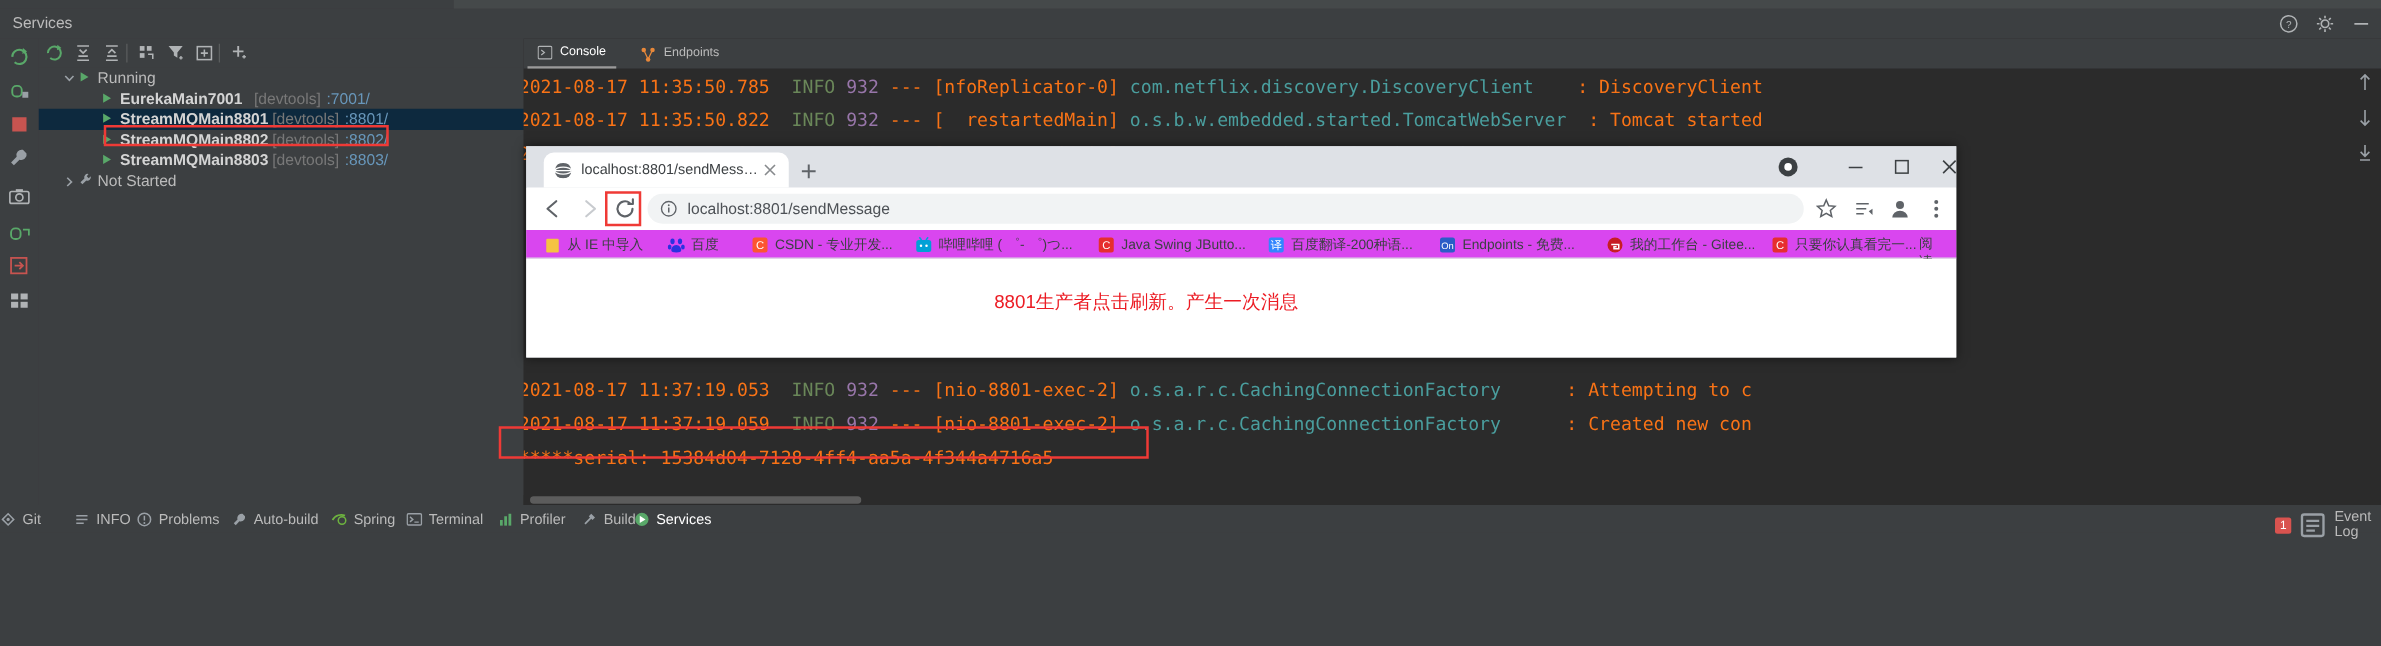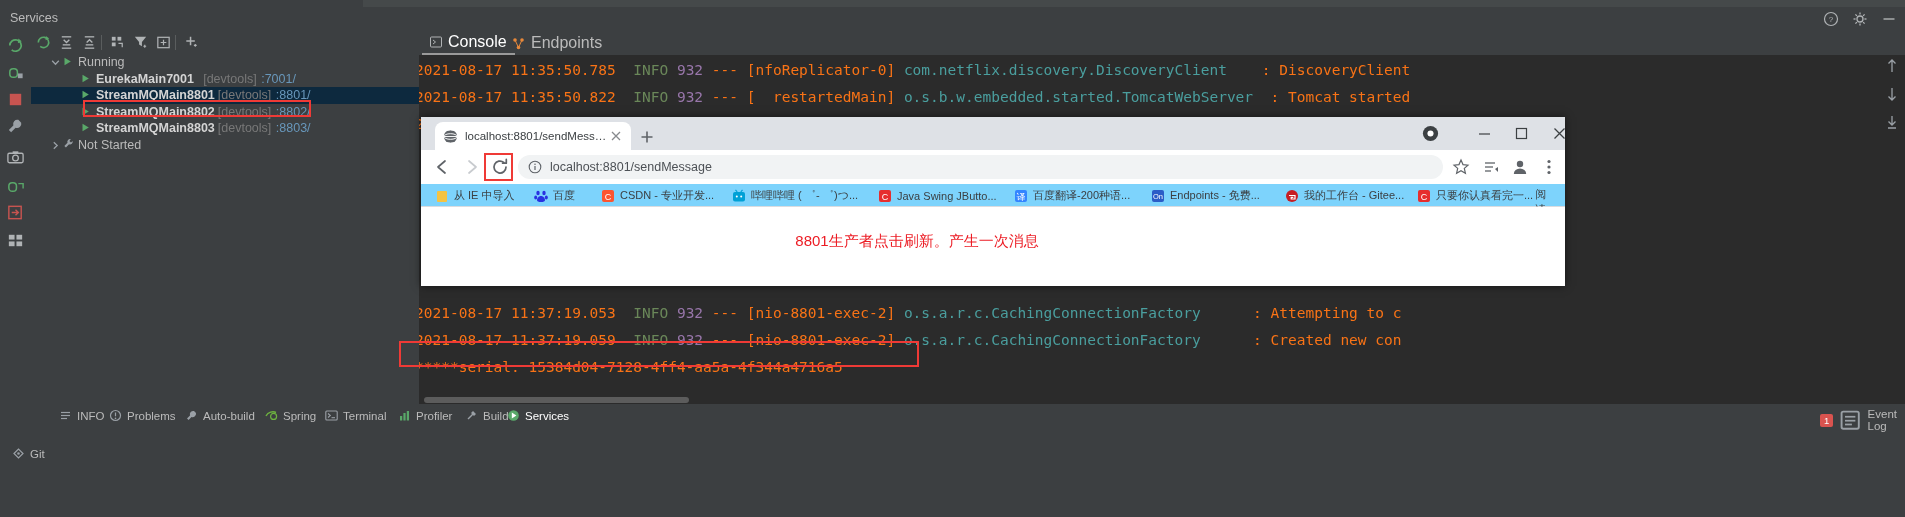--- a/index.html
+++ b/index.html
@@ -35,21 +35,21 @@
   .twist{ position:absolute; width:9px; height:9px; top:4px; }
   .tlabel{ position:absolute; }
   .bold{ font-weight:bold; color:#d4d4d4; }
   .dim{ color:#787878; }
   .link{ color:#6897bb; text-decoration:none; }
   .link.u{ text-decoration:underline; }
 
   
   .console-wrap{ position:absolute; left:419px; top:31px; width:1486px; height:373px; background:#2b2b2b; }
   .tabs{ position:absolute; left:0; top:0; width:1486px; height:24px; background:#3c3f41; }
-  .tab{ position:absolute; top:0; height:24px; line-height:24px; font-size:16px;
+  .tab{ position:absolute; top:0; height:24px; line-height:24px; font-size:10px;
     color:#bbbbbb; padding:0 8px; cursor:pointer; display:flex; align-items:center; gap:6px; }
   .tab.active{ color:#ffffff; border-bottom:2px solid #9a9a9a; }
   .logs{ position:absolute; left:0; top:24px; width:1486px; height:349px; background:#2b2b2b;
     font-family:"DejaVu Sans Mono", monospace; font-size:14.5px; overflow:hidden; }
   .lline{ position:absolute; left:-4px; white-space:pre; height:27px; line-height:27px; }
   .c-gray{ color:#f97316; }
   .c-green{ color:#6a8759; }
   .c-purple{ color:#9876aa; }
   .c-teal{ color:#4a9e9e; }
 
@@ -80,21 +80,21 @@
   .b-rec{ position:absolute; left:1000px; top:7px; width:19px; height:19px; cursor:pointer; }
 
   .b-toolbar{ position:absolute; left:0; top:33px; width:1144px; height:34px; background:#ffffff; }
   .b-nav{ position:absolute; top:7px; width:20px; height:20px; cursor:pointer; }
   .b-omnibox{ position:absolute; left:97px; top:5px; width:925px; height:24px;
     background:#f1f3f4; border-radius:13px; display:flex; align-items:center; padding:0 10px; cursor:text; }
   .b-omnibox .info{ width:14px; height:14px; margin-right:8px; flex:0 0 auto; }
   .b-omnibox .url{ font-size:12.5px; color:#4d5156; white-space:nowrap; }
   .b-tb-right{ position:absolute; top:7px; width:20px; height:20px; cursor:pointer; }
 
-  .b-bookmarks{ position:absolute; left:0; top:67px; width:1144px; height:23px; background:#7dd3fc;
+  .b-bookmarks{ position:absolute; left:0; top:67px; width:1144px; height:23px; background:#d946ef;
     border-bottom:1px solid #dadce0; }
   .bm{ position:absolute; top:3px; height:17px; display:flex; align-items:center; gap:5px;
     font-size:11px; color:#3c4043; white-space:nowrap; cursor:pointer; }
   .bm .bi{ width:14px; height:14px; flex:0 0 auto; }
   .bm-right{ position:absolute; right:9px; top:3px; display:flex; align-items:center; gap:5px;
     font-size:11px; color:#3c4043; cursor:pointer; }
 
   .b-page{ position:absolute; left:0; top:90px; width:1144px; height:79px; background:#ffffff; }
   .page-msg{ position:absolute; left:0; top:25px; width:992px; text-align:center;
     font-size:15px; color:#ec1c24; }
@@ -485,21 +485,21 @@
     </div>
 
   <div class="b-page">
     <div class="page-msg">8801生产者点击刷新。产生一次消息</div>
   </div>
 </div>
 
 <div class="statusbar">
   <div class="editor-bg"></div>
   <div class="sb-row" id="statusbar-container">
-      <div class="sbi" style="left: 12px; margin-top: 38px;">
+      <div class="sbi" style="left: 0;">
         <svg class="sbic" viewBox="0 0 13 13">
           <path d="M2 6.5 L6.5 2 L11 6.5 L6.5 11 Z" fill="none" stroke="#9aa0a6" stroke-width="1.2"></path>
           <circle cx="6.5" cy="6.5" r="1.3" fill="#9aa0a6"></circle>
         </svg>
         <span>Git</span>
       </div>
       <div class="sbi" style="left: 59px;">
         <svg class="sbic" viewBox="0 0 13 13">
           <g stroke="#9aa0a6" stroke-width="1.2">
             <line x1="2" y1="3.5" x2="11" y2="3.5"></line>

